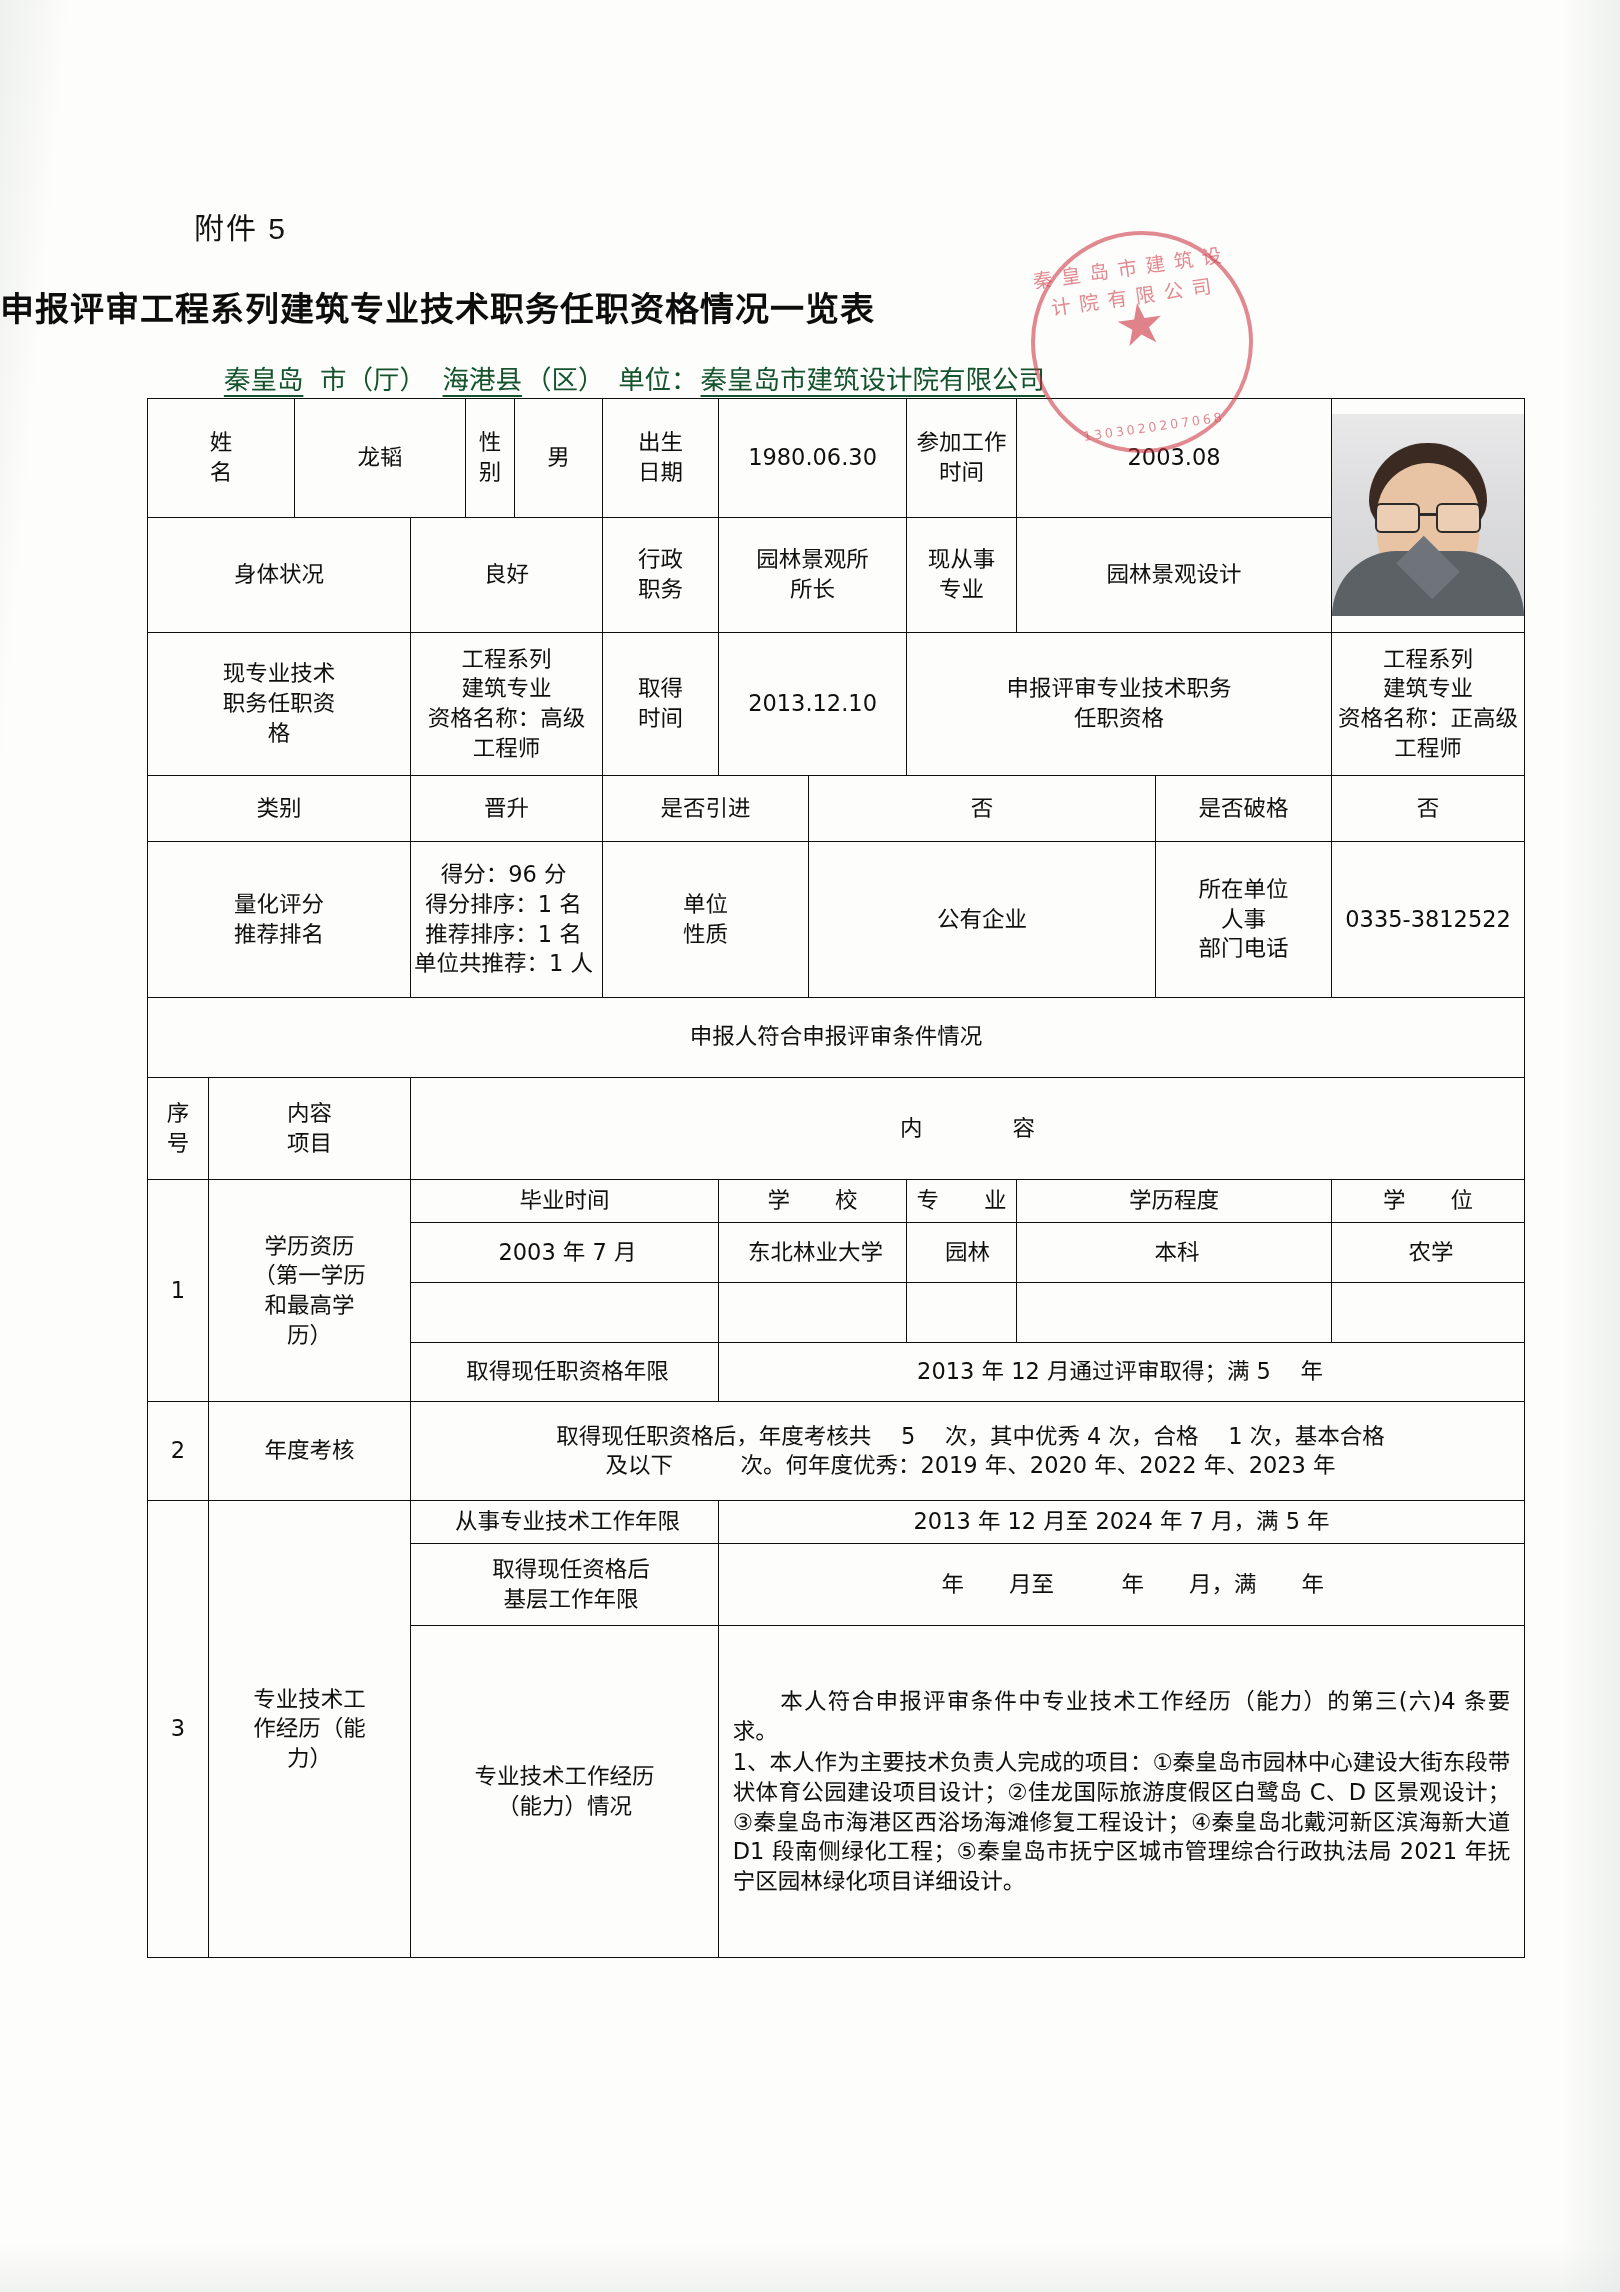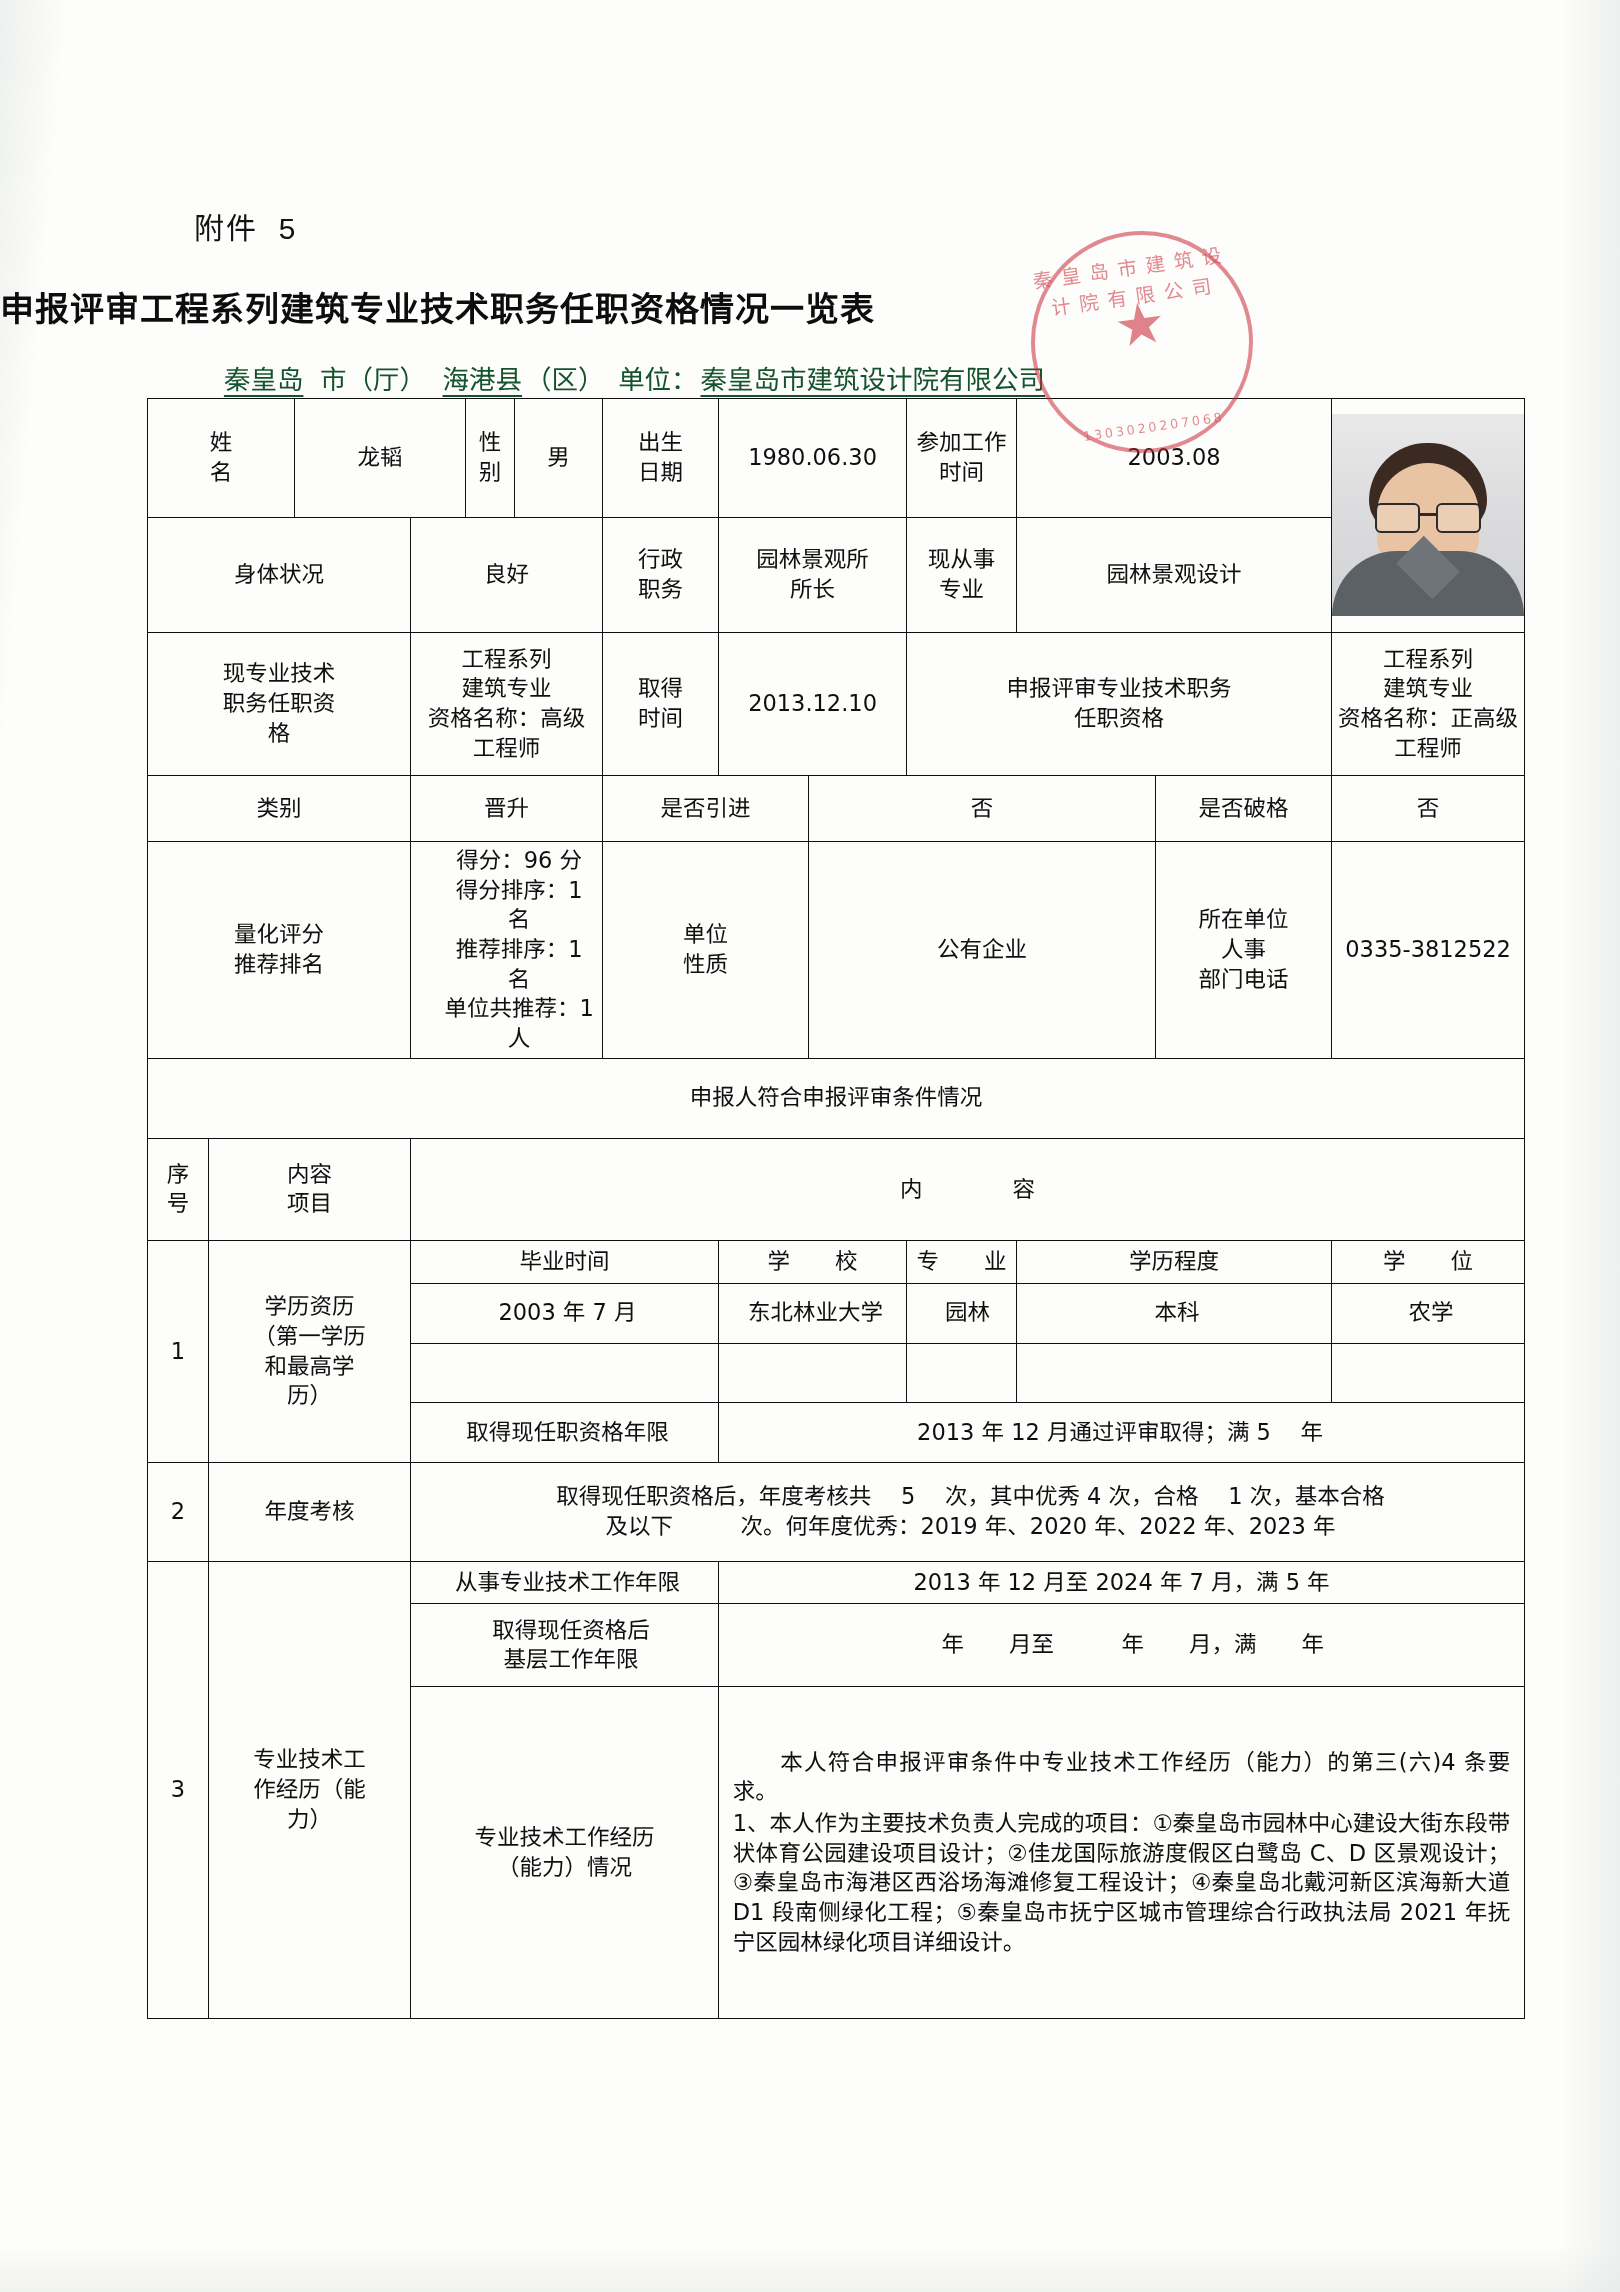--- a/index.html
+++ b/index.html
@@ -39,21 +39,21 @@
     height: 2293px;
     z-index: 1;
   }
 
   .attach-label {
     position: absolute;
     left: 194px;
     top: 204px;
     font-size: 30px;
     letter-spacing: 2px;
-    font-family: Liberation Mono, monospace;
+    font-family: Liberation Sans, sans-serif;
     color: #131313;
   }
 
   .doc-title {
     position: absolute;
     left: 0; right: 0;
     top: 282px;
     font-size: 34px;
     font-weight: bold;
     letter-spacing: 1px;
@@ -335,21 +335,21 @@
         <td colspan="3">否</td>
         <td>是否破格</td>
         <td>否</td>
       </tr>
 
       <tr>
         <td colspan="3" style="height:147px">
           <span class="stack">量化评分</span>
           <span class="stack">推荐排名</span>
         </td>
-        <td colspan="3" class="left" style="padding-left:31px">
+        <td colspan="3" class="left" style="padding-left:0">
           <span class="stack">得分：96 分</span>
           <span class="stack">得分排序：1 名</span>
           <span class="stack">推荐排序：1 名</span>
           <span class="stack">单位共推荐：1 人</span>
         </td>
         <td colspan="2">
           <span class="stack">单位</span>
           <span class="stack">性质</span>
         </td>
         <td colspan="3">公有企业</td>

